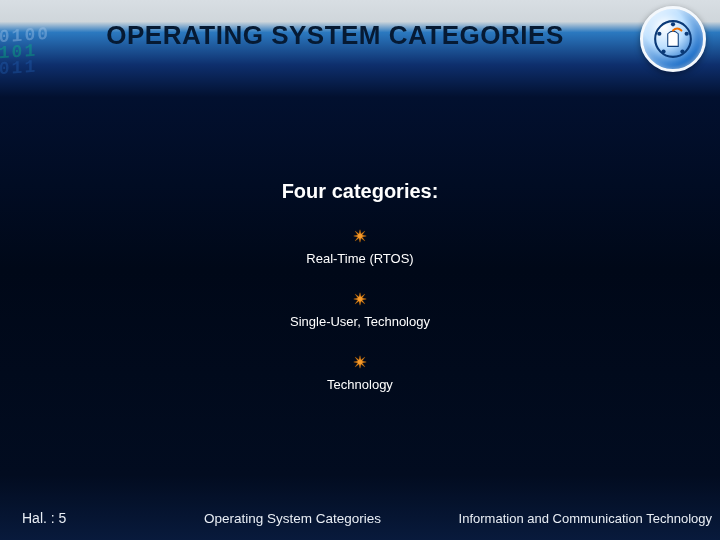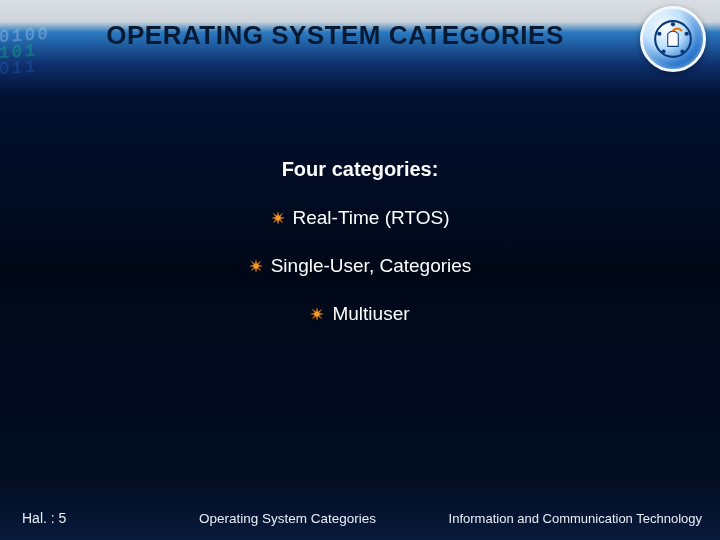--- a/index.html
+++ b/index.html
@@ -57,54 +57,55 @@
     border: 3px solid #f4f8fc;
     box-shadow: 0 2px 6px rgba(0,0,0,0.4), inset 0 0 6px rgba(255,255,255,0.6);
     display: flex;
     align-items: center;
     justify-content: center;
   }
   .logo svg { width: 42px; height: 42px; }
 
   .content {
     position: absolute;
-    top: 158px;
+    top: 180px;
     left: 0; right: 0;
     text-align: center;
   }
   .subheading {
     font-size: 20px;
     font-weight: 700;
     color: #ffffff;
     margin-bottom: 26px;
   }
   .categories { list-style: none; display: inline-block; }
   .categories li {
-    font-size: 19px;
+    font-size: 13px;
     color: #ffffff;
     margin: 0 0 26px 0;
     display: flex;
     align-items: center;
     justify-content: center;
     gap: 8px;
+    flex-direction: column;
   }
   .bullet {
     width: 14px; height: 14px;
     flex: 0 0 14px;
     display: inline-block;
   }
 
   .footer {
     position: absolute;
     left: 0; right: 0; bottom: 14px;
     display: flex;
     align-items: center;
     font-size: 13.5px;
     color: #e9eef5;
-    padding: 0 18px 0 22px;
+    padding: 0 8px 0 22px;
   }
   .footer .page { flex: 0 0 auto; font-size: 14px; }
   .footer .mid  { flex: 1 1 auto; text-align: center; padding-left: 60px; }
   .footer .right{ flex: 0 0 auto; font-size: 13px; }
 </style>
 </head>
 <body>
 
 <div class="binary-deco">
   <div class="row r1">10100</div>
@@ -145,31 +146,31 @@
       <span>Real-Time (RTOS)</span>
     </li>
     <li>
       <svg class="bullet" viewBox="0 0 20 20">
         <g fill="#f69a2b">
           <g stroke-width="0.6" stroke="#b05d00">
             <polygon points="10,1 11.5,7 17,3 13,8.5 19,10 13,11.5 17,17 11.5,13 10,19 8.5,13 3,17 7,11.5 1,10 7,8.5 3,3 8.5,7"></polygon>
           </g>
         </g>
       </svg>
-      <span>Single-User, Categories</span>
+      <span>Single-User, Technology</span>
     </li>
     <li>
       <svg class="bullet" viewBox="0 0 20 20">
         <g fill="#f69a2b">
           <g stroke-width="0.6" stroke="#b05d00">
             <polygon points="10,1 11.5,7 17,3 13,8.5 19,10 13,11.5 17,17 11.5,13 10,19 8.5,13 3,17 7,11.5 1,10 7,8.5 3,3 8.5,7"></polygon>
           </g>
         </g>
       </svg>
-      <span>Multiuser</span>
+      <span>Technology</span>
     </li>
   </ul>
 </div>
 
 <div class="footer">
   <span class="page">Hal. : 5</span>
   <span class="mid">Operating System Categories</span>
   <span class="right">Information and Communication Technology</span>
 </div>
 

